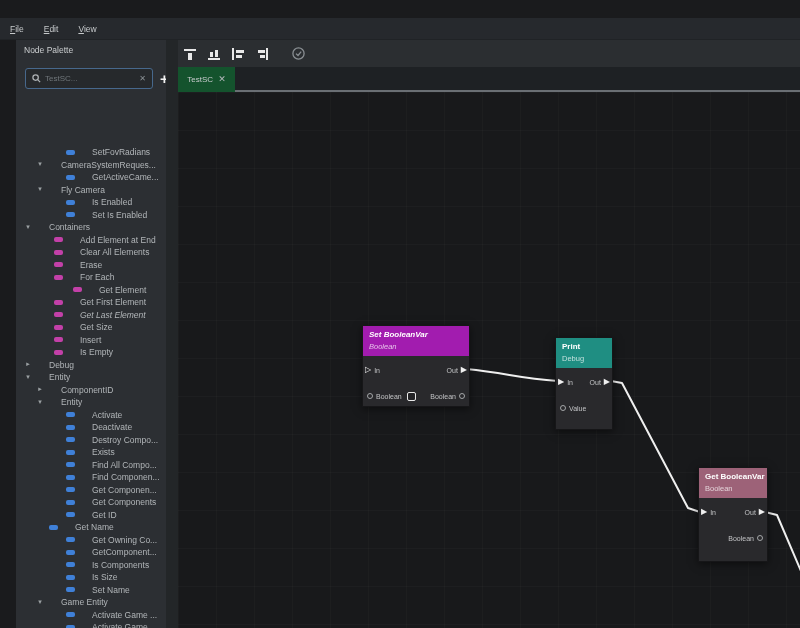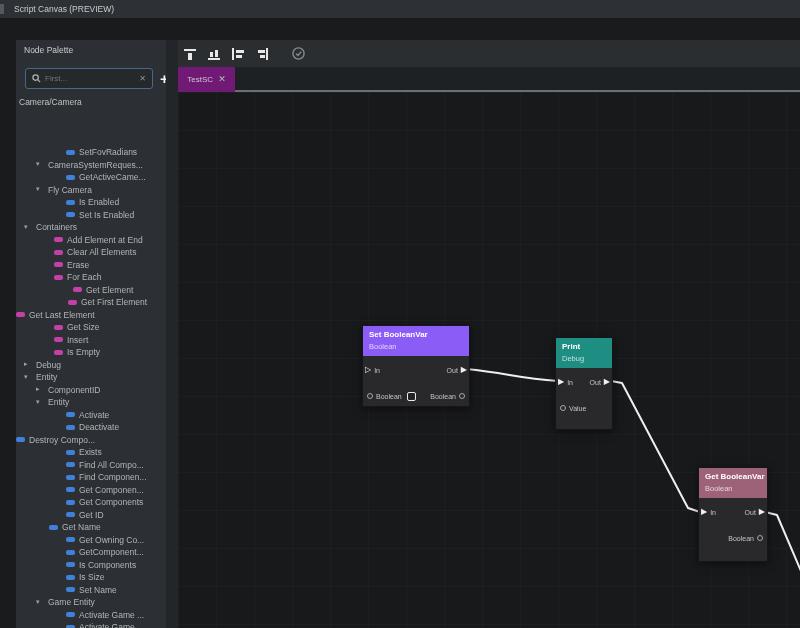--- a/index.html
+++ b/index.html
@@ -19,37 +19,37 @@
   .palette-header { height:20px; display:flex; justify-content:space-between; align-items:center; padding:0 9px 0 8px; }
   .palette-title { font-size:8.5px; color:#cbced0; }
   .palette-close { font-size:9px; color:#9aa0a3; cursor:default; }
   .search-row { display:flex; align-items:center; gap:7px; padding:8px 6px 4px 9px; }
   .search-box { width:128px; height:21px; background:#26292c; border:1px solid #47688c; border-radius:3px; display:flex; align-items:center; padding:0 6px; gap:4px; }
   .search-placeholder { font-size:8px; color:#70767a; flex:1; white-space:nowrap; overflow:hidden; }
   .search-clear { font-size:8px; color:#8a9094; }
   .add-btn { color:#f2f2f2; font-size:15px; font-weight:bold; line-height:15px; }
   .category { font-size:8.5px; color:#c0c3c5; padding:4px 0 1px 3px; }
   .tree { position:absolute; left:0; top:106px; width:160px; }
-  .tree-row { height:12.5px; display:flex; align-items:center; gap:4px; white-space:nowrap; }
+  .tree-row { height:12.5px; display:flex; align-items:center; gap:17px; white-space:nowrap;text-align:center; }
   .caret { font-size:7px; color:#9ba0a3; width:8px; line-height:1; font-family:"DejaVu Sans",sans-serif; }
   .leaf-icon { width:9px; height:5px; border-radius:2px; flex:none; }
   .tree-label { font-size:8.5px; color:#b2b6b9; }
   .pal-scrollbar { position:absolute; right:1px; top:60px; width:4px; height:524px; background:#35383b; }
   .pal-thumb { position:absolute; left:0; top:88px; width:4px; height:436px; background:#585c60; }
 
   .divider { position:absolute; left:166px; top:40px; width:12px; height:588px; background:#232628; }
 
   
   .canvas-pane { position:absolute; left:178px; top:40px; width:622px; height:588px; }
   .canvas-toolbar { position:absolute; left:0; top:0; width:622px; height:27px; background:#2b2e31; display:flex; align-items:center; gap:8px; padding-left:4px; }
   .tb-btn { width:16px; height:16px; display:flex; align-items:center; justify-content:center; }
   .tb-btn svg { display:block; }
   .tb-sep { width:4px; }
   .tab-strip { position:absolute; left:0; top:27px; width:622px; height:25px; background:#1e2124; }
-  .tab { position:absolute; left:0; top:0; width:57px; height:25px; background:#701a75; display:flex; align-items:center; justify-content:center; gap:5px; }
+  .tab { position:absolute; left:0; top:0; width:57px; height:25px; background:#14532d; display:flex; align-items:center; justify-content:center; gap:5px; }
   .tab-label { font-size:8px; color:#c9ccce; }
   .tab-close { font-size:9px; color:#b3b7ba; line-height:1; }
   .tab-underline { position:absolute; left:57px; right:0; bottom:0; height:2px; background:#6a6f74; }
 
   .canvas { position:absolute; left:0; top:52px; width:622px; height:536px; background:#18191b;
     background-image:
       linear-gradient(rgba(255,255,255,0.025) 1px, transparent 1px),
       linear-gradient(90deg, rgba(255,255,255,0.02) 1px, transparent 1px);
     background-size:38px 38px; overflow:hidden; }
   .wire-layer { position:absolute; left:0; top:0; width:622px; height:536px; z-index:1; }
@@ -68,43 +68,43 @@
   .pin-group.g-in .pin-tri { margin-left:-2px; }
   .pin-circle { width:6px; height:6px; border:1px solid #a4a6a8; border-radius:50%; display:inline-block; flex:none; }
   .pin-label { font-size:7px; color:#c2c3c5; white-space:nowrap; }
   .pin-checkbox { width:9px; height:9px; border:1px solid #e8e8e8; border-radius:2px; background:#232326; display:inline-block; flex:none; margin-left:2px; }
 </style>
 </head>
 <body>
 
 <div class="window">
 
-  <div class="titlebar">
-    <div class="win-icon"></div>
-    <span class="title-text">Script Canvas (PREVIEW)</span>
-  </div>
-
+
+  <div class="menubar">
+      <span class="menu-item">File</span>
+      <span class="menu-item">Edit</span>
+      <span class="menu-item">View</span>
+    </div>
 
   <div class="palette">
     <div class="palette-header">
       <span class="palette-title">Node Palette</span>
       <span class="palette-close">✕</span>
     </div>
     <div class="search-row">
       <div class="search-box">
         <svg width="9" height="9" viewBox="0 0 10 10">
             <circle cx="4" cy="4" r="3" fill="none" stroke="#aeb2b5" stroke-width="1.4"></circle>
             <line x1="6.3" y1="6.3" x2="9" y2="9" stroke="#aeb2b5" stroke-width="1.4"></line>
           </svg>
-        <span class="search-placeholder">First...</span>
+        <span class="search-placeholder">TestSC...</span>
         <span class="search-clear">✕</span>
       </div>
       <span class="add-btn">+</span>
     </div>
-    <div class="category">Camera/Camera</div>
     <div class="tree">
         <div class="tree-row" style="padding-left: 50px;">
           <span class="leaf-icon" style="background: rgb(63, 128, 216);"></span>
           <span class="tree-label">SetFovRadians</span>
         </div>
         <div class="tree-row" style="padding-left: 20px;">
           <span class="caret">▾</span>
           <span class="tree-label">CameraSystemReques...</span>
         </div>
         <div class="tree-row" style="padding-left: 50px;">
@@ -140,25 +140,25 @@
           <span class="tree-label">Erase</span>
         </div>
         <div class="tree-row" style="padding-left: 38px;">
           <span class="leaf-icon" style="background: rgb(195, 64, 168);"></span>
           <span class="tree-label">For Each</span>
         </div>
         <div class="tree-row" style="padding-left: 57px;">
           <span class="leaf-icon" style="background: rgb(195, 64, 168);"></span>
           <span class="tree-label">Get Element</span>
         </div>
-        <div class="tree-row" style="padding-left: 52px;">
+        <div class="tree-row" style="padding-left: 38px;">
           <span class="leaf-icon" style="background: rgb(195, 64, 168);"></span>
           <span class="tree-label">Get First Element</span>
         </div>
-        <div class="tree-row" style="">
+        <div class="tree-row" style="padding-left: 38px; font-style: italic;">
           <span class="leaf-icon" style="background: rgb(195, 64, 168);"></span>
           <span class="tree-label">Get Last Element</span>
         </div>
         <div class="tree-row" style="padding-left: 38px;">
           <span class="leaf-icon" style="background: rgb(195, 64, 168);"></span>
           <span class="tree-label">Get Size</span>
         </div>
         <div class="tree-row" style="padding-left: 38px;">
           <span class="leaf-icon" style="background: rgb(195, 64, 168);"></span>
           <span class="tree-label">Insert</span>
@@ -184,21 +184,21 @@
           <span class="tree-label">Entity</span>
         </div>
         <div class="tree-row" style="padding-left: 50px;">
           <span class="leaf-icon" style="background: rgb(63, 128, 216);"></span>
           <span class="tree-label">Activate</span>
         </div>
         <div class="tree-row" style="padding-left: 50px;">
           <span class="leaf-icon" style="background: rgb(63, 128, 216);"></span>
           <span class="tree-label">Deactivate</span>
         </div>
-        <div class="tree-row" style="">
+        <div class="tree-row" style="padding-left: 50px;">
           <span class="leaf-icon" style="background: rgb(63, 128, 216);"></span>
           <span class="tree-label">Destroy Compo...</span>
         </div>
         <div class="tree-row" style="padding-left: 50px;">
           <span class="leaf-icon" style="background: rgb(63, 128, 216);"></span>
           <span class="tree-label">Exists</span>
         </div>
         <div class="tree-row" style="padding-left: 50px;">
           <span class="leaf-icon" style="background: rgb(63, 128, 216);"></span>
           <span class="tree-label">Find All Compo...</span>
@@ -307,21 +307,21 @@
       </div>
       <div class="tab-underline"></div>
     </div>
     <div class="canvas">
       <svg class="wire-layer" width="622" height="536" viewBox="0 0 622 536">
           <path d="M288,277 C330,281 338,286 380,289"></path>
           <path d="M433,289 L444,291 L510,416 L522,420"></path>
           <path d="M587,420 L599,423 L623,479"></path>
         </svg>
     <div class="node" style="left: 184px; top: 233px; width: 108px; height: 82px;">
-          <div class="node-header" style="background: #8b5cf6;">
+          <div class="node-header" style="background: #a21caf; font-style: italic;">
             <div class="node-title">Set BooleanVar</div>
             <div class="node-subtitle">Boolean</div>
           </div>
           <div class="node-body">
             <div class="pin-row">
               <div class="pin-group g-in">
                 <span class="pin-tri">▷</span>
                 <span class="pin-label">In</span>
               </div>
               <div class="pin-group g-out">

